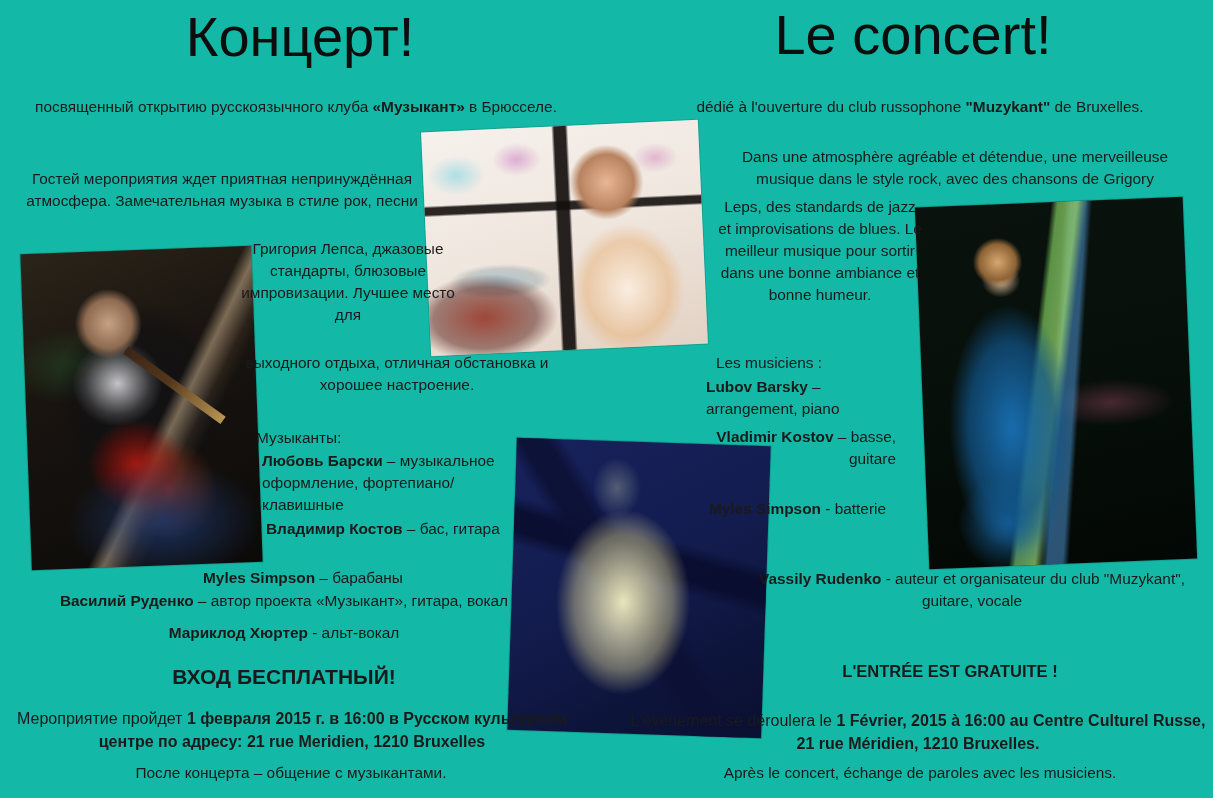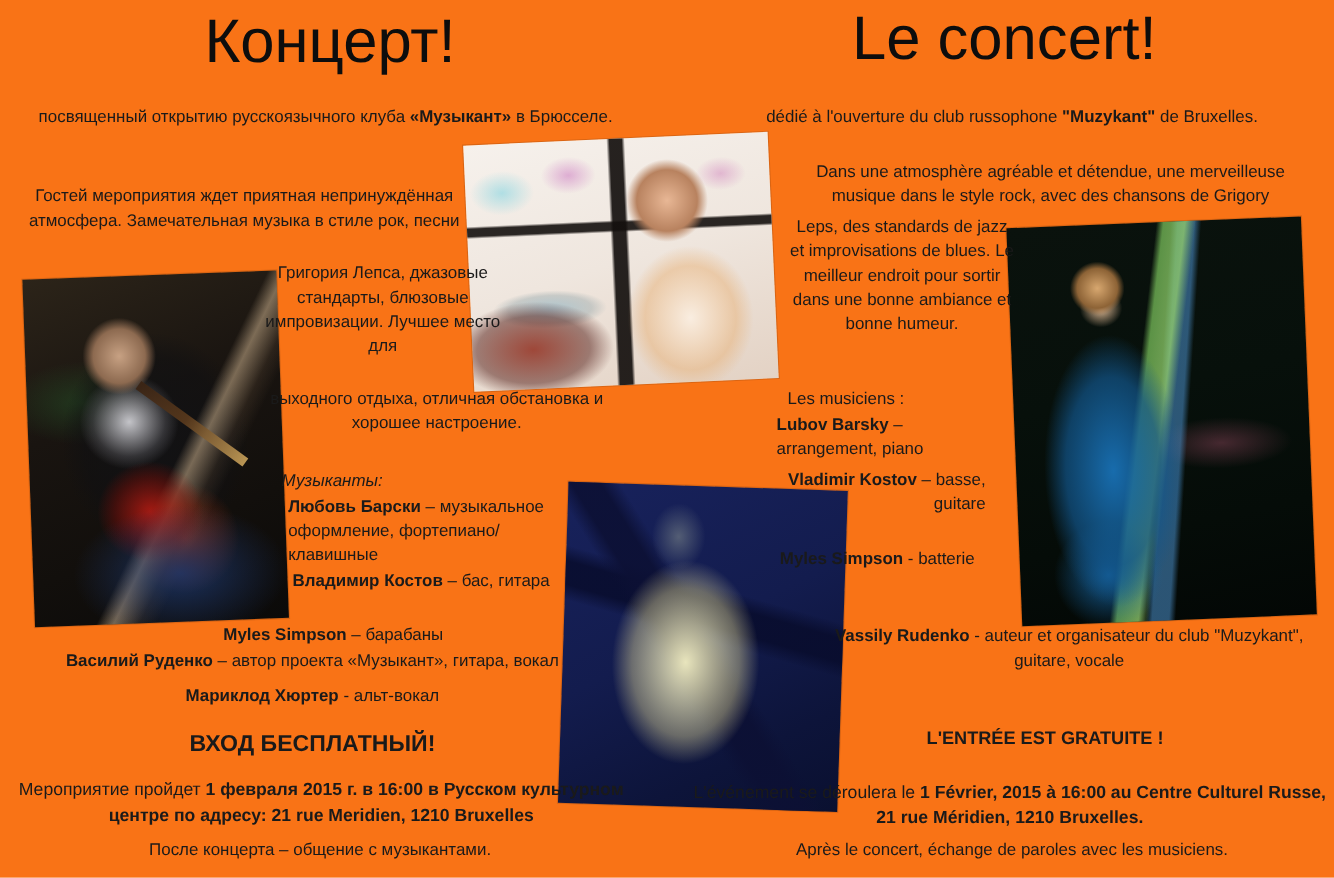--- a/index.html
+++ b/index.html
@@ -9,21 +9,21 @@
     background: #ffffff;
   }
   body {
     font-family: "Liberation Sans", "DejaVu Sans", sans-serif;
     color: #111111;
   }
   #poster {
     position: relative;
     width: 1213px;
     height: 798px;
-    background: #f97316;
+    background: #14b8a6;
     overflow: hidden;
   }
 
   
   .title {
     position: absolute;
     font-size: 56px;
     font-weight: 400;
     letter-spacing: 0px;
     color: #0d0d0d;
@@ -139,21 +139,21 @@
   <div class="tblock center" style="left:18px; top:96px; width:556px;">
     <span>посвященный открытию русскоязычного клуба </span><b>«Музыкант»</b><span> в Брюсселе.</span>
   </div>
 
   <div class="tblock center" style="left:6px; top:168px; width:432px;">Гостей мероприятия ждет приятная непринуждённая атмосфера. Замечательная музыка в стиле рок, песни</div>
 
   <div class="tblock center" style="left:232px; top:238px; width:232px;">Григория Лепса, джазовые стандарты, блюзовые импровизации. Лучшее место для</div>
 
   <div class="tblock center" style="left:232px; top:352px; width:330px;">выходного отдыха, отличная обстановка и хорошее настроение.</div>
 
-  <div class="tblock left" style="left:256px; top:427px; width:260px;font-style:italic;">Музыканты:</div>
+  <div class="tblock left" style="left:256px; top:427px; width:260px;">Музыканты:</div>
 
   <div class="tblock left" style="left:266px; top:518px; width:250px;">
     <b>Владимир Костов </b><span> – бас, гитара</span>
   </div>
 
   <div class="tblock left" style="left:262px; top:450px; width:258px;">
     <b>Любовь Барски</b><span> – музыкальное оформление, фортепиано/ клавишные</span>
   </div>
 
   <div class="tblock center" style="left:88px; top:567px; width:430px;">
@@ -177,21 +177,21 @@
   <div class="tblock center" style="left:6px; top:762px; width:570px;">После концерта – общение с музыкантами.</div>
 
   <div class="title" id="title-fr">Le concert!</div>
 
   <div class="tblock center" style="left:640px; top:96px; width:560px;">
     <span>dédié à l'ouverture du club russophone </span><b>"Muzykant"</b><span> de Bruxelles.</span>
   </div>
 
   <div class="tblock center" style="left:712px; top:146px; width:486px;">Dans une atmosphère agréable et détendue, une merveilleuse musique dans le style rock, avec des chansons de Grigory</div>
 
-  <div class="tblock center" style="left:716px; top:196px; width:208px;">Leps, des standards de jazz et improvisations de blues. Le meilleur endroit pour sortir dans une bonne ambiance et bonne humeur.</div>
+  <div class="tblock center" style="left:716px; top:196px; width:208px;">Leps, des standards de jazz et improvisations de blues. Le meilleur musique pour sortir dans une bonne ambiance et bonne humeur.</div>
 
   <div class="tblock left" style="left:716px; top:352px; width:210px;">Les musiciens :</div>
 
   <div class="tblock left" style="left:706px; top:376px; width:210px;">
     <b>Lubov Barsky</b><span> – arrangement, piano</span>
   </div>
 
   <div class="tblock right" style="left:706px; top:426px; width:190px;">
     <b>Vladimir Kostov</b><span> – basse, guitare</span>
   </div>

